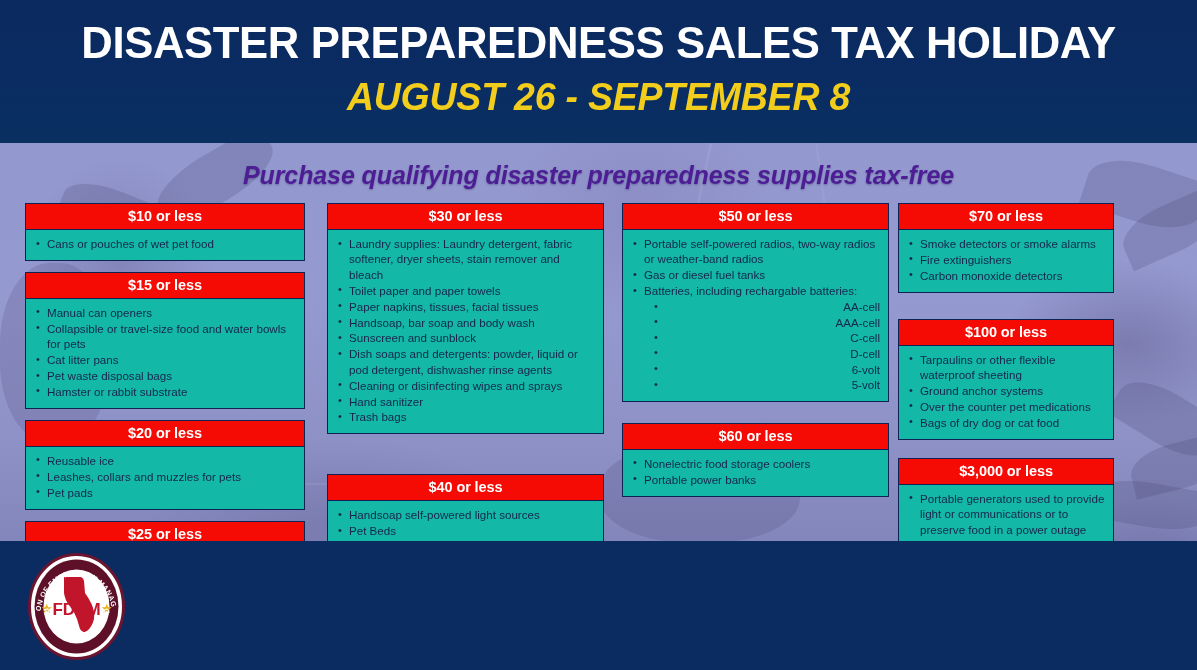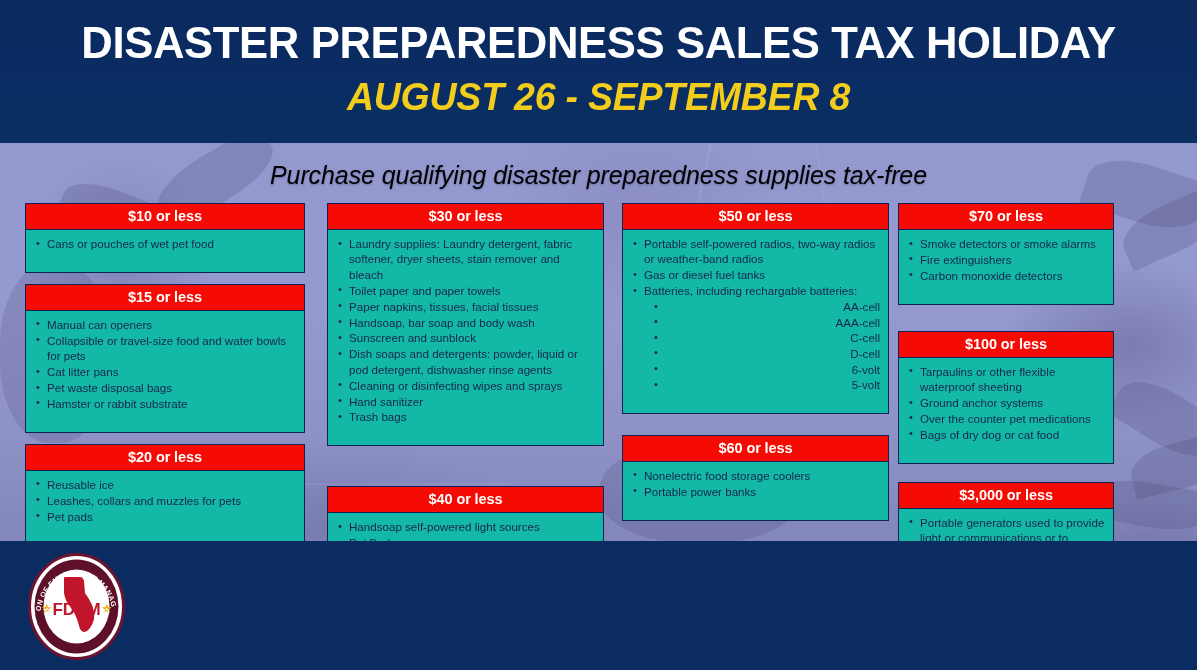--- a/index.html
+++ b/index.html
@@ -50,22 +50,22 @@
     position:absolute; left:0; top:74px; width:1197px;
     text-align:center; color:#f2cd1b;
     font-size:39px; font-weight:bold; font-style:italic;
     letter-spacing:-0.2px; line-height:46px; white-space:nowrap;
     transform:scaleX(.96); transform-origin:center;
   }
 
   
   #subtitle {
     position:absolute; left:0; top:161px; width:1197px;
-    text-align:center; color:#000000;
-    font-size:25px; font-weight:normal; font-style:italic;
+    text-align:center; color:#4c1d95;
+    font-size:25px; font-weight:bold; font-style:italic;
     letter-spacing:-0.1px; white-space:nowrap; z-index:6;
     text-shadow:0 1px 2px rgba(35,30,70,.35);
   }
 
   
   .column { position:absolute; z-index:6; }
   #col-1 { left:25px;  top:203px; width:280px; }
   #col-2 { left:327px; top:203px; width:277px; }
   #col-3 { left:622px; top:203px; width:267px; }
   #col-4 { left:898px; top:203px; width:216px; }
@@ -78,21 +78,21 @@
   .card-header {
     background:#f60a04;
     color:#ffffff;
     text-align:center;
     font-size:14.5px;
     font-weight:bold;
     padding:4px 0 5px;
     border-bottom:1.5px solid #0e2253;
     letter-spacing:-0.1px;
   }
-  .card-body { padding:6px 8px 20px 6px; }
+  .card-body { padding:6px 8px 8px 6px; }
 
   .intro-line {
     color:#16264f; font-size:11.5px; font-weight:bold;
     font-style:italic; margin:1px 0 2px 6px; line-height:14px;
   }
   ul.items { list-style:none; }
   ul.items > li {
     position:relative;
     color:#16264f;
     font-size:11.6px;

